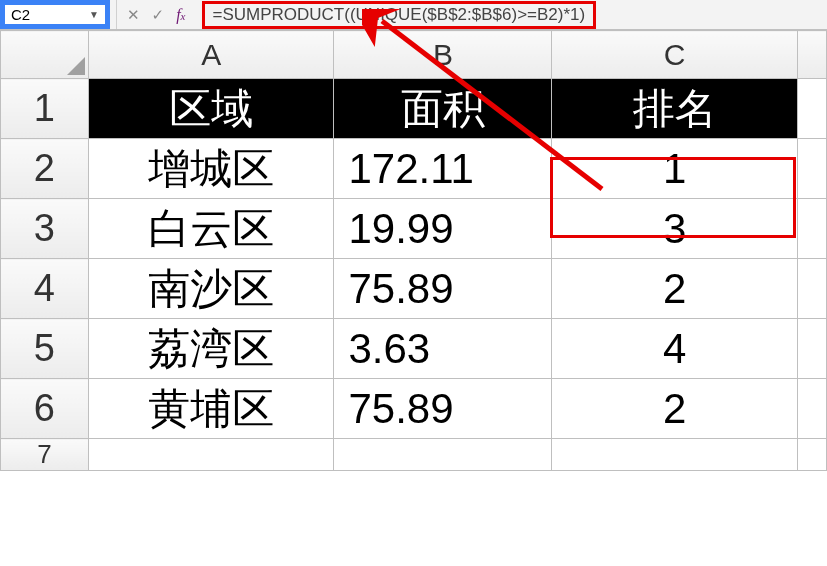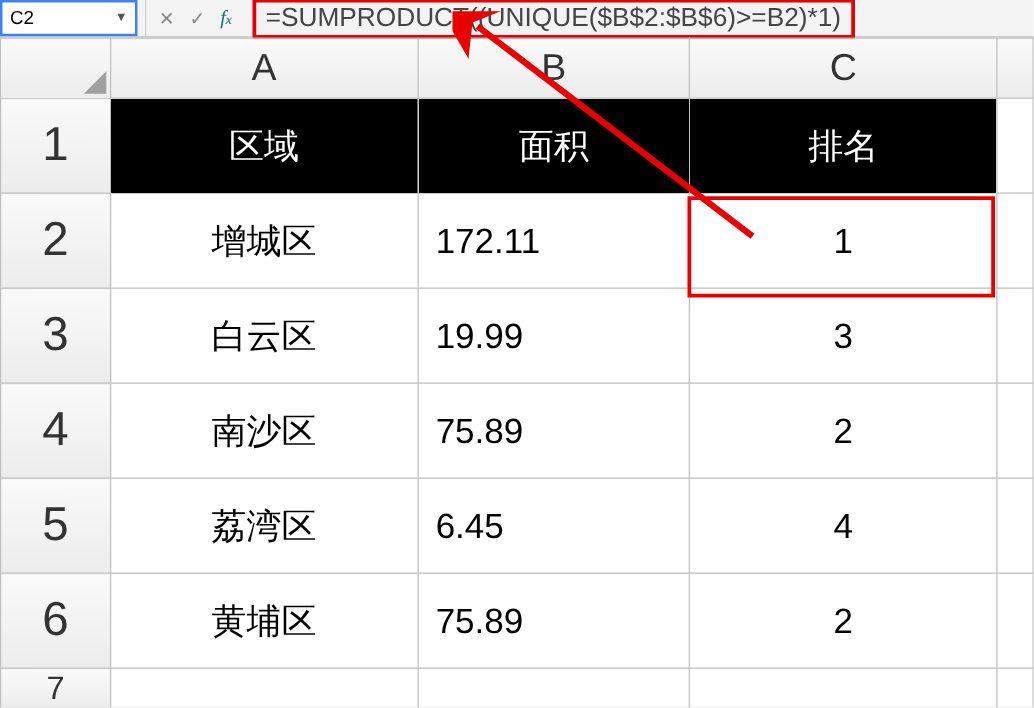--- a/index.html
+++ b/index.html
@@ -1,36 +1,36 @@
 <!DOCTYPE html>
 <html><head>
 <meta charset="utf-8">
 <style>
   * { box-sizing: border-box; margin: 0; padding: 0; }
   body { font-family: Arial, "Microsoft YaHei", sans-serif; background: #fff; width: 827px; height: 566px; overflow: hidden; }
 
   
   .top-bar { display: flex; align-items: stretch; height: 30px; border-bottom: 1px solid #c0c0c0; background: #f3f3f3; }
-  .name-box { width: 110px; border: 2px solid #3b82f6; display: flex; align-items: center; justify-content: space-between; padding: 0 6px; background: #fff; font-size: 15px; }
+  .name-box { width: 110px; border: 5px solid #3b82f6; display: flex; align-items: center; justify-content: space-between; padding: 0 6px; background: #fff; font-size: 15px; }
   .name-box .chev { font-size: 10px; color: #555; }
   .fb-sep { border-left: 1px solid #d0d0d0; margin-left: 6px; }
   .fb-icons { display: flex; align-items: center; gap: 12px; padding: 0 10px; }
   .fb-icon { color: #888; font-size: 15px; cursor: default; }
-  .fx { font-style: italic; font-family: "Times New Roman", serif; color: #0f766e; font-size: 16px; }
+  .fx { font-style: italic; font-family: "Times New Roman", serif; color: #701a75; font-size: 16px; }
   .formula-cell { flex: 1; display: flex; align-items: center; padding: 0 6px; }
-  .formula-box { border: 3px solid #e60000; padding: 1px 8px; font-size: 21px; color: #444; font-family: Arial, sans-serif; }
+  .formula-box { border: 3px solid #e60000; padding: 1px 8px; font-size: 17px; color: #444; font-family: Arial, sans-serif; }
 
   
   .grid-wrap { position: relative; }
   table.grid { border-collapse: collapse; width: 100%; }
   .corner { width: 88px; height: 48px; background: linear-gradient(#fafafa,#ececec); border: 1px solid #bfbfbf; position: relative; }
   .corner::after { content:""; position:absolute; right:3px; bottom:3px; width:0; height:0; border-left:18px solid transparent; border-bottom:18px solid #a0a0a0; }
   th.col-h { height: 48px; background: linear-gradient(#fafafa,#ececec); border: 1px solid #bfbfbf; font-weight: normal; font-size: 30px; color: #333; text-align: center; }
   th.row-h { width: 88px; background: linear-gradient(#fafafa,#ececec); border: 1px solid #bfbfbf; font-weight: normal; font-size: 38px; color: #333; text-align: center; }
-  td.cell { border: 1px solid #bfbfbf; height: 76px; font-size: 28px; padding: 0 14px; position: relative; }
+  td.cell { border: 1px solid #bfbfbf; height: 60px; font-size: 42px; padding: 0 14px; position: relative; }
   .hd { background: #000; color: #fff; text-align: center; font-weight: normal; }
   .l { text-align: center; }
   .r { text-align: left; }
   .c { text-align: center; }
 
   .colA { width: 246px; }
   .colB { width: 218px; }
   .colC { width: 246px; }
 
   
@@ -103,21 +103,21 @@
   <tr>
     <th class="row-h">4</th>
     <td class="cell l">南沙区</td>
     <td class="cell r">75.89</td>
     <td class="cell c">2</td>
     <td class="cell"></td>
   </tr>
   <tr>
     <th class="row-h">5</th>
     <td class="cell l">荔湾区</td>
-    <td class="cell r">6.45</td>
+    <td class="cell r">3.63</td>
     <td class="cell c">4</td>
     <td class="cell"></td>
   </tr>
   <tr>
     <th class="row-h">6</th>
     <td class="cell l">黄埔区</td>
     <td class="cell r">75.89</td>
     <td class="cell c">2</td>
     <td class="cell"></td>
   </tr>

